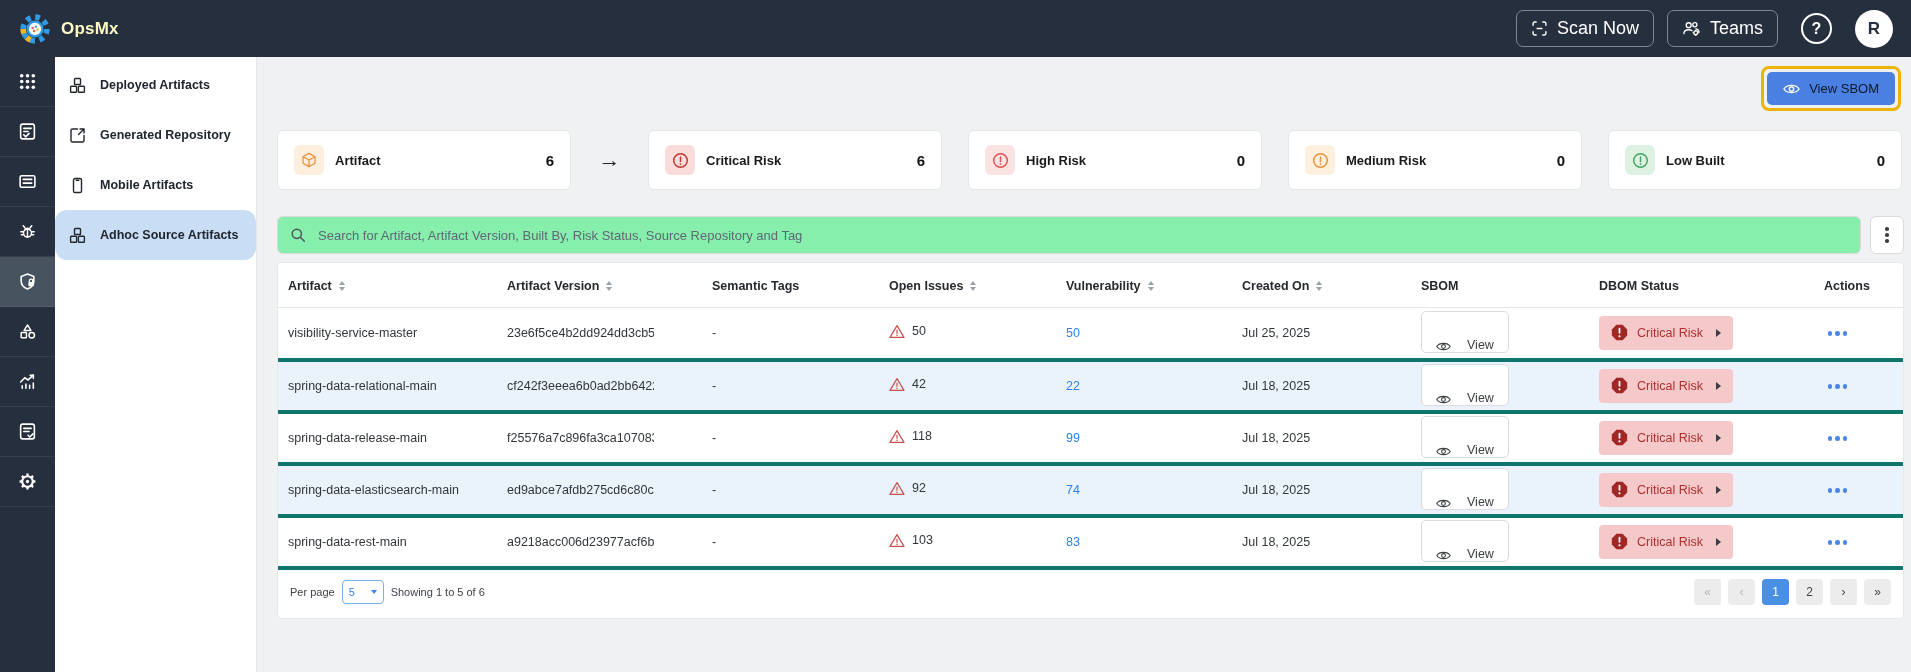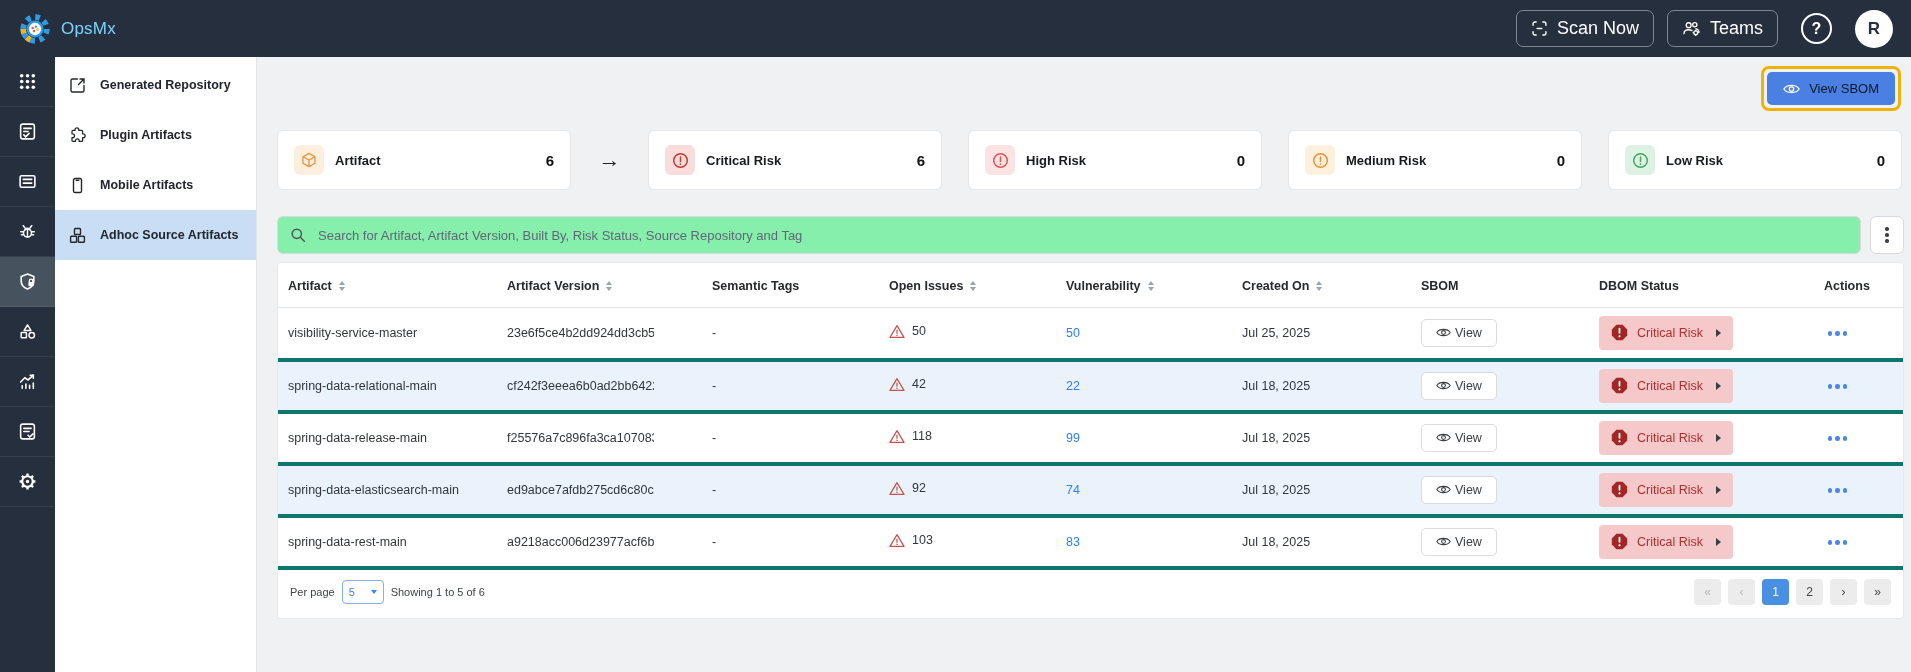--- a/index.html
+++ b/index.html
@@ -4,33 +4,33 @@
 <style>
   * { box-sizing: border-box; }
   html,body { margin:0; padding:0; }
   body {
     width:1911px; height:672px; overflow:hidden; position:relative;
     background:#f0f1f2; font-family:"Liberation Sans", sans-serif;
   }
   
   .app-header{position:absolute;top:0;left:0;right:0;height:57px;background:#262f3d;display:flex;align-items:center;padding:0 18px;z-index:10;}
   .brand{display:flex;align-items:center;gap:9px;}
-  .brand-name{color:#7dd3fc;font-size:17px;font-weight:400;letter-spacing:.2px;}
+  .brand-name{color:#fef9c3;font-size:17px;font-weight:700;letter-spacing:.2px;}
   .header-right{margin-left:auto;display:flex;align-items:center;gap:13px;}
   .hdr-btn{display:flex;align-items:center;gap:9px;background:transparent;border:1px solid #7d8694;border-radius:7px;color:#fff;font-size:18px;padding:0 14px;height:37px;cursor:pointer;font-family:inherit;}
   .help-circle{width:31px;height:31px;border-radius:50%;border:2.5px solid #fff;color:#fff;display:flex;align-items:center;justify-content:center;font-size:16px;font-weight:700;margin:0 10px;cursor:pointer;}
   .avatar{width:38px;height:38px;border-radius:50%;background:#fff;color:#273142;display:flex;align-items:center;justify-content:center;font-weight:700;font-size:17px;cursor:pointer;}
   
   .rail{position:absolute;top:57px;left:0;bottom:0;width:55px;background:#262f3d;z-index:9;}
   .rail-item{height:50px;display:flex;align-items:center;justify-content:center;border-bottom:1px solid rgba(255,255,255,.08);cursor:pointer;}
   .rail-item.active{background:#47525f;}
   
   .sidebar{position:absolute;top:57px;left:55px;bottom:0;width:202px;background:#fff;border-right:1px solid #e4e5e7;padding-top:3px;z-index:8;}
   .menu-item{display:flex;align-items:center;gap:13px;min-height:50px;padding:4px 14px;cursor:pointer;font-size:12.5px;font-weight:700;color:#20262e;}
-  .menu-item.active{background:#c9def5;}
+  .menu-item.active{background:#c9def5;border-radius:12px;}
   .mi-icon{width:18px;flex:none;display:flex;align-items:center;}
   .mi-icon svg{display:none;}
   .menu-item[data-icon="cubes"] .ic-cubes{display:block;}
   .menu-item[data-icon="export-box"] .ic-export-box{display:block;}
   .menu-item[data-icon="puzzle"] .ic-puzzle{display:block;}
   .menu-item[data-icon="phone"] .ic-phone{display:block;}
   .mi-label{line-height:1.3;}
   
   .main{position:absolute;left:257px;top:57px;right:0;bottom:0;padding:0 7px 0 20px;}
   .toolbar{height:73px;position:relative;}
@@ -68,21 +68,21 @@
   .s-up{width:0;height:0;border-left:3.5px solid transparent;border-right:3.5px solid transparent;border-bottom:4px solid #9aa2ab;}
   .s-dn{width:0;height:0;border-left:3.5px solid transparent;border-right:3.5px solid transparent;border-top:4px solid #9aa2ab;}
   tbody tr{height:52px;border-bottom:4px solid #0f766e;}
   tbody tr:nth-child(even){background:#eaf3fc;}
   td{padding:0 10px;color:#32363b;}
   .cell-clip{display:block;white-space:nowrap;overflow:hidden;}
   .artifact-name{width:190px;}
   .version{width:147px;}
   .openissues{display:inline-flex;align-items:center;gap:7px;}
   .vuln-link{color:#2f80ed;cursor:pointer;text-decoration:none;}
-  .view-btn{display:inline-flex;align-items:center;gap:4px;background:#fff;border:1px solid #d9dbde;border-radius:5px;padding:0 14px;height:28px;font-size:12.5px;color:#3c4043;cursor:pointer;font-family:inherit;}
+  .view-btn{display:inline-flex;align-items:flex-end;gap:16px;background:#fff;border:1px solid #d9dbde;border-radius:5px;padding:0 14px;height:42px;font-size:12.5px;color:#3c4043;cursor:pointer;font-family:inherit;}
   .risk-badge{display:inline-flex;align-items:center;gap:9px;background:#f5c9c9;border-radius:4px;padding:0 12px;height:34px;cursor:pointer;}
   .risk-text{color:#b02f2f;font-size:12.5px;}
   .caret-right{width:0;height:0;border-left:5px solid #3a3f45;border-top:4.5px solid transparent;border-bottom:4.5px solid transparent;margin-left:4px;}
   .actions-dots{display:inline-flex;cursor:pointer;padding:5px 2px;}
   .actions-dots i{width:4.5px;height:4.5px;border-radius:50%;background:#4a86e8;margin:0 1.6px;}
   
   .pagination{display:flex;align-items:center;padding:9px 12px 13px 12px;font-size:11px;color:#3e434a;}
   .pp-select{display:inline-flex;align-items:center;justify-content:space-between;margin:0 7px;width:42px;height:24px;border:1px solid #7fb0e8;border-radius:4px;padding:0 6px;color:#3b82f6;cursor:pointer;background:#fff;}
   .dd-caret{width:0;height:0;border-left:3.5px solid transparent;border-right:3.5px solid transparent;border-top:4.5px solid #3b82f6;}
   .pager{margin-left:auto;display:flex;gap:7px;}
@@ -202,40 +202,41 @@
     <svg viewBox="0 0 18 18" width="19" height="19" fill="none" stroke="#fff">
         <circle cx="9" cy="9" r="5" stroke-width="2"></circle>
         <path stroke-width="2.2" d="M9 1.5 V4 M9 14 V16.5 M1.5 9 H4 M14 9 H16.5 M3.7 3.7 L5.5 5.5 M12.5 12.5 L14.3 14.3 M3.7 14.3 L5.5 12.5 M12.5 5.5 L14.3 3.7"></path>
         <circle cx="9" cy="9" r="1.6" fill="#fff" stroke="none"></circle>
       </svg>
   </div>
 </nav>
 
 <aside class="sidebar">
   <div id="menu-list">
+      <div class="menu-item" data-icon="cubes">
+      <span class="mi-icon">
+        <svg class="ic-cubes" viewBox="0 0 17 17" width="17" height="17" fill="none" stroke="#23272e" stroke-width="1.4">
+            <rect x="5.5" y="1.5" width="6" height="6" rx="0.8"></rect>
+            <rect x="1.6" y="9.3" width="6" height="6" rx="0.8"></rect>
+            <rect x="9.4" y="9.3" width="6" height="6" rx="0.8"></rect>
+          </svg>
+
+      </span>
+      <span class="mi-label">Deployed Artifacts</span>
+    </div>
       <div class="menu-item" data-icon="export-box">
       <span class="mi-icon">
 
         <svg class="ic-export-box" viewBox="0 0 17 17" width="17" height="17" fill="none" stroke="#23272e" stroke-width="1.4" stroke-linecap="round">
             <path d="M15 8.5 V13.5 A1.5 1.5 0 0 1 13.5 15 H3.5 A1.5 1.5 0 0 1 2 13.5 V3.5 A1.5 1.5 0 0 1 3.5 2 H8.5"></path>
             <path d="M11 2 H15 V6 M15 2 L9.5 7.5"></path>
           </svg>
 
       </span>
       <span class="mi-label">Generated Repository</span>
-    </div>
-      <div class="menu-item" data-icon="puzzle">
-      <span class="mi-icon">
-
-        <svg class="ic-puzzle" viewBox="0 0 17 17" width="17" height="17" fill="none" stroke="#23272e" stroke-width="1.3" stroke-linejoin="round">
-            <path d="M6 2.8 a1.9 1.9 0 0 1 3.8 0 V3.4 h2.9 a0.9 0.9 0 0 1 0.9 0.9 v2.5 h0.6 a1.9 1.9 0 0 1 0 3.8 h-0.6 v2.9 a0.9 0.9 0 0 1 -0.9 0.9 h-2.5 v-0.6 a1.9 1.9 0 0 0 -3.8 0 v0.6 H3.9 a0.9 0.9 0 0 1 -0.9 -0.9 v-2.9 h0.6 a1.9 1.9 0 0 0 0 -3.8 h-0.6 V4.3 a0.9 0.9 0 0 1 0.9 -0.9 h2.1 Z"></path>
-          </svg>
-
-      </span>
-      <span class="mi-label">Plugin Artifacts</span>
     </div>
       <div class="menu-item" data-icon="phone">
       <span class="mi-icon">
 
         <svg class="ic-phone" viewBox="0 0 17 17" width="17" height="17" fill="none" stroke="#23272e" stroke-width="1.4" stroke-linecap="round">
             <rect x="4.5" y="1.5" width="8" height="14" rx="1.6"></rect>
             <path d="M7.2 3.3 h2.6"></path>
           </svg>
       </span>
       <span class="mi-label">Mobile Artifacts</span>
@@ -319,21 +320,21 @@
     </div>
       <div class="card card--low">
       <span class="card-icon">
 
         <svg class="ic-alert" viewBox="0 0 16 16" width="17" height="17" fill="none" stroke="currentColor" stroke-width="1.4">
             <circle cx="8" cy="8" r="6.4"></circle>
             <path d="M8 4.6 V8.9" stroke-linecap="round"></path>
             <circle cx="8" cy="11.4" r="0.9" fill="currentColor" stroke="none"></circle>
           </svg>
       </span>
-      <span class="card-label">Low Risk</span>
+      <span class="card-label">Low Built</span>
       <span class="card-value">0</span>
     </div>
     </div>
 
   <div class="search-row">
     <div class="search-box">
       <svg viewBox="0 0 16 16" width="16" height="16" fill="none" stroke="#50555c" stroke-width="1.5">
           <circle cx="6.8" cy="6.8" r="4.6"></circle>
           <path d="M10.3 10.3 L14.3 14.3" stroke-linecap="round"></path>
         </svg>

